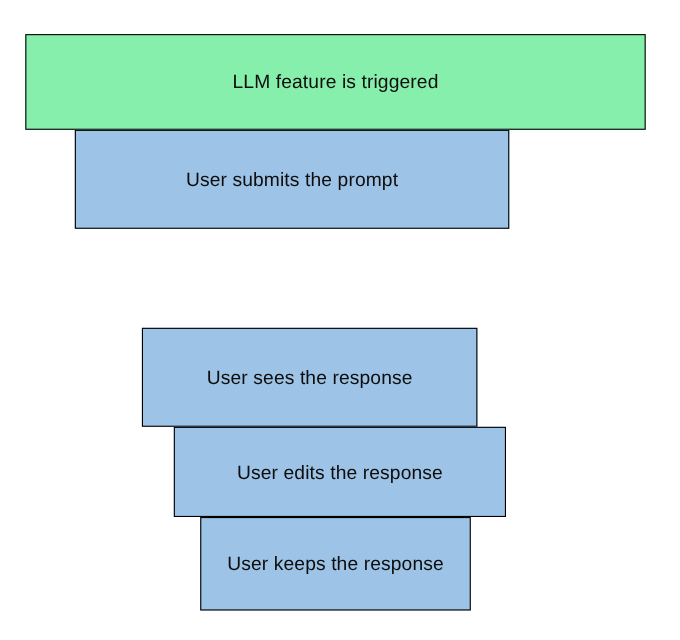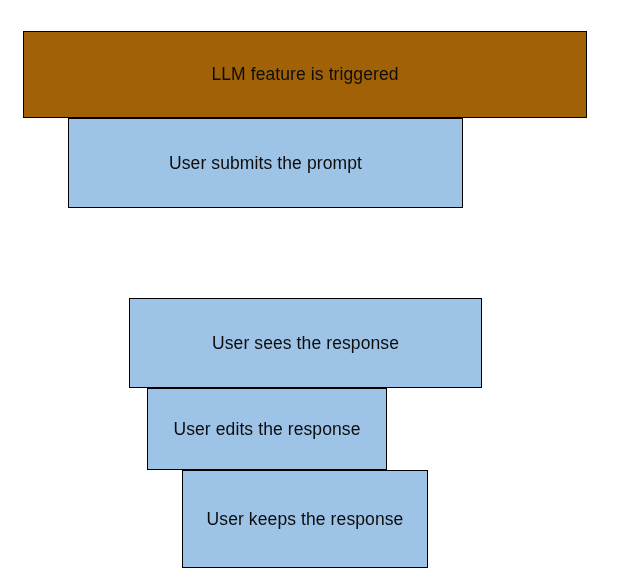--- a/index.html
+++ b/index.html
@@ -34,30 +34,30 @@
     color: #0d0d0d;
     letter-spacing: 0.1px;
     text-align: center;
     white-space: nowrap;
     user-select: none;
   }
   
   #stage-0 { left: 23px;  top: 31px;  width: 564px; height: 87px; z-index: 1; }
   #stage-1 { left: 68px;  top: 118px; width: 395px; height: 90px; z-index: 2; }
   #stage-2 { left: 99px;  top: 208px; width: 412px; height: 90px; z-index: 3; }
-  #stage-3 { left: 129px; top: 298px; width: 353px; height: 90px; z-index: 4; }
-  #stage-4 { left: 147px; top: 388px; width: 240px; height: 82px; z-index: 5; }
-  #stage-5 { left: 182px; top: 470px; width: 246px; height: 98px; z-index: 6; }
+  #stage-3 { left: 129px; top: 298px; width: 305px; height: 90px; z-index: 4; }
+  #stage-4 { left: 158px; top: 388px; width: 302px; height: 82px; z-index: 5; }
+  #stage-5 { left: 182px; top: 470px; width: 246px; height: 85px; z-index: 6; }
 </style>
 </head>
 <body>
 
 <div id="canvas" style="background: rgb(255, 255, 255);">
 
-  <div class="funnel-stage" id="stage-0" style="background: #a16207; border-color: rgb(0, 0, 0);">
+  <div class="funnel-stage" id="stage-0" style="background: #86efac; border-color: rgb(0, 0, 0);">
     <span class="stage-label" style="color: rgb(13, 13, 13);">LLM feature is triggered</span>
   </div>
 
   <div class="funnel-stage" id="stage-1" style="background: rgb(157, 195, 230); border-color: rgb(0, 0, 0);">
     <span class="stage-label" style="color: rgb(13, 13, 13);">User submits the prompt</span>
   </div>
 
 
   <div class="funnel-stage" id="stage-3" style="background: rgb(157, 195, 230); border-color: rgb(0, 0, 0);">
     <span class="stage-label" style="color: rgb(13, 13, 13);">User sees the response</span>

